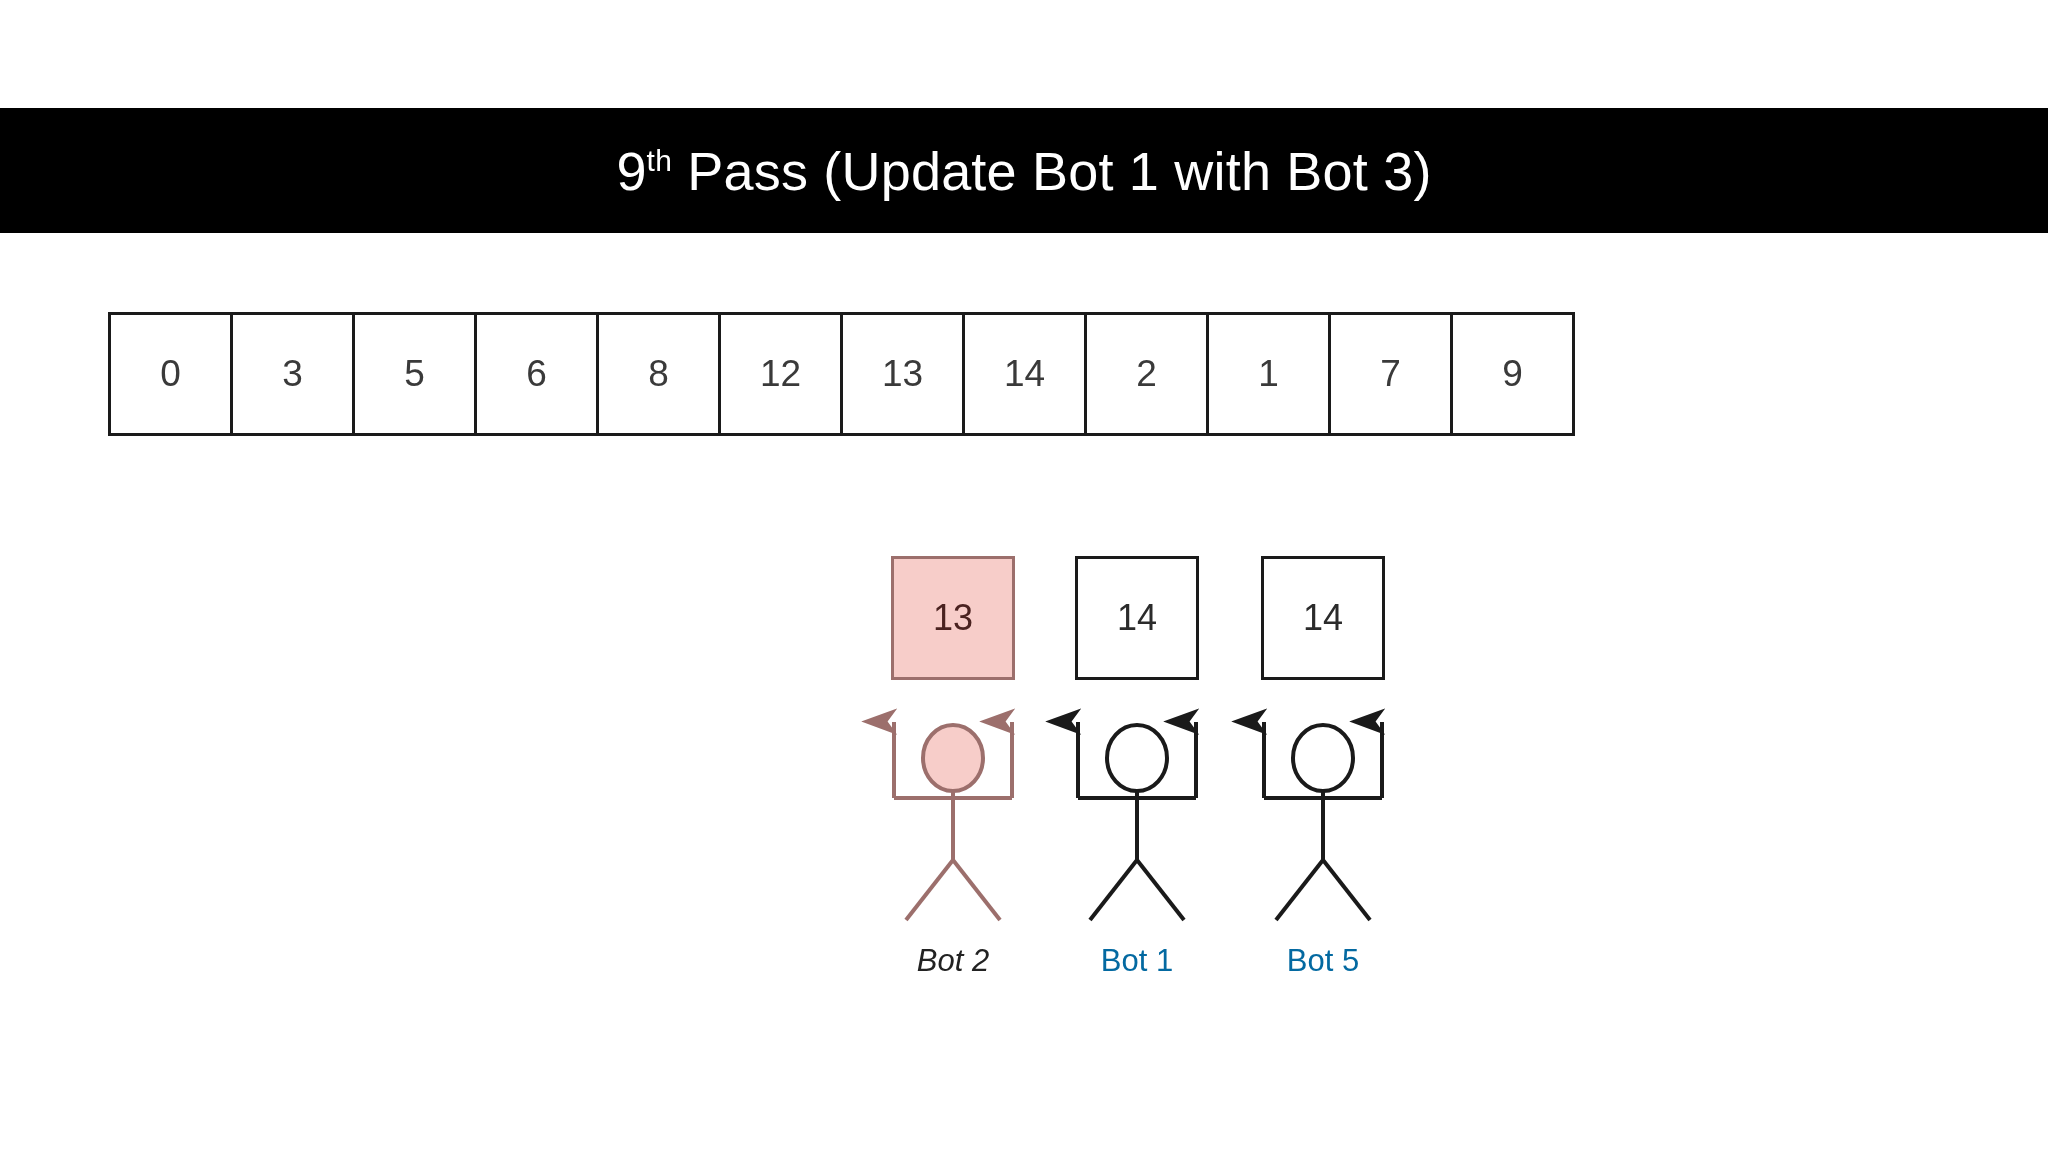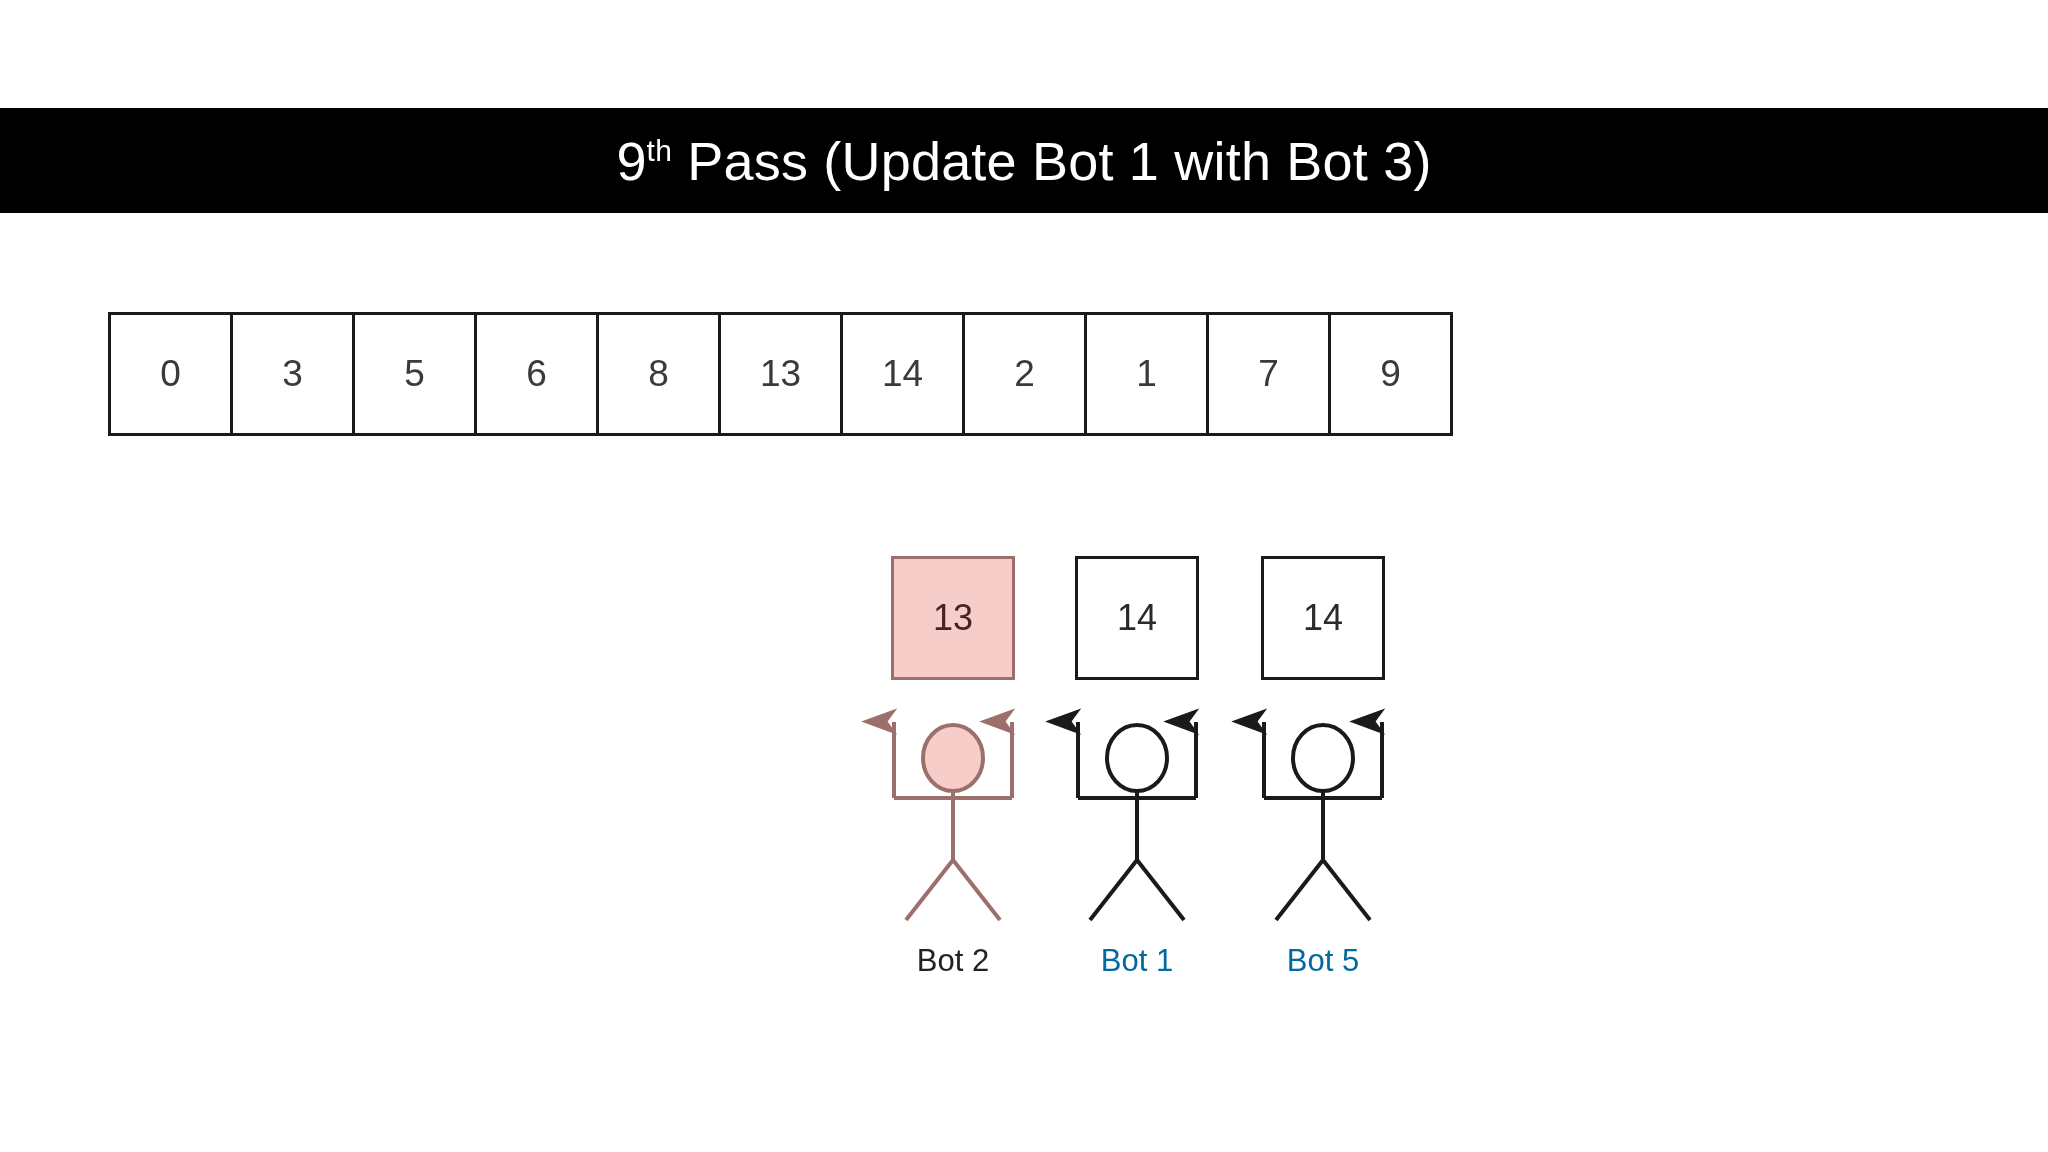--- a/index.html
+++ b/index.html
@@ -15,21 +15,21 @@
     font-family: "Liberation Sans", sans-serif;
     -webkit-font-smoothing: antialiased;
   }
 
   
   #title-bar {
     position: absolute;
     left: 0;
     top: 108px;
     width: 2048px;
-    height: 105px;
+    height: 125px;
     background: #000000;
     display: flex;
     align-items: center;
     justify-content: center;
   }
   #title-text {
     color: #ffffff;
     font-size: 54px;
     font-weight: 400;
     letter-spacing: 0.2px;
@@ -114,35 +114,37 @@
     left: 0;
     top: 395px;
     width: 230px;
     text-align: center;
     font-size: 31px;
     color: #0369a1;
     white-space: nowrap;
   }
   .bot.highlight .bot-label {
     color: #222222;
+    font-style: italic;
   }
 </style>
 </head>
 <body>
 
 <div id="title-bar">
   <div id="title-text"><span>9</span><span class="sup">th</span><span> Pass (Update Bot 1 with Bot 3)</span></div>
 </div>
 
 <div id="array-row">
     <div class="array-cell">0</div>
     <div class="array-cell">3</div>
     <div class="array-cell">5</div>
     <div class="array-cell">6</div>
     <div class="array-cell">8</div>
+    <div class="array-cell">12</div>
     <div class="array-cell">13</div>
     <div class="array-cell">14</div>
     <div class="array-cell">2</div>
     <div class="array-cell">1</div>
     <div class="array-cell">7</div>
     <div class="array-cell">9</div>
   </div>
 
 <div id="bots-area">
     <div class="bot highlight" style="left: 838px;">

